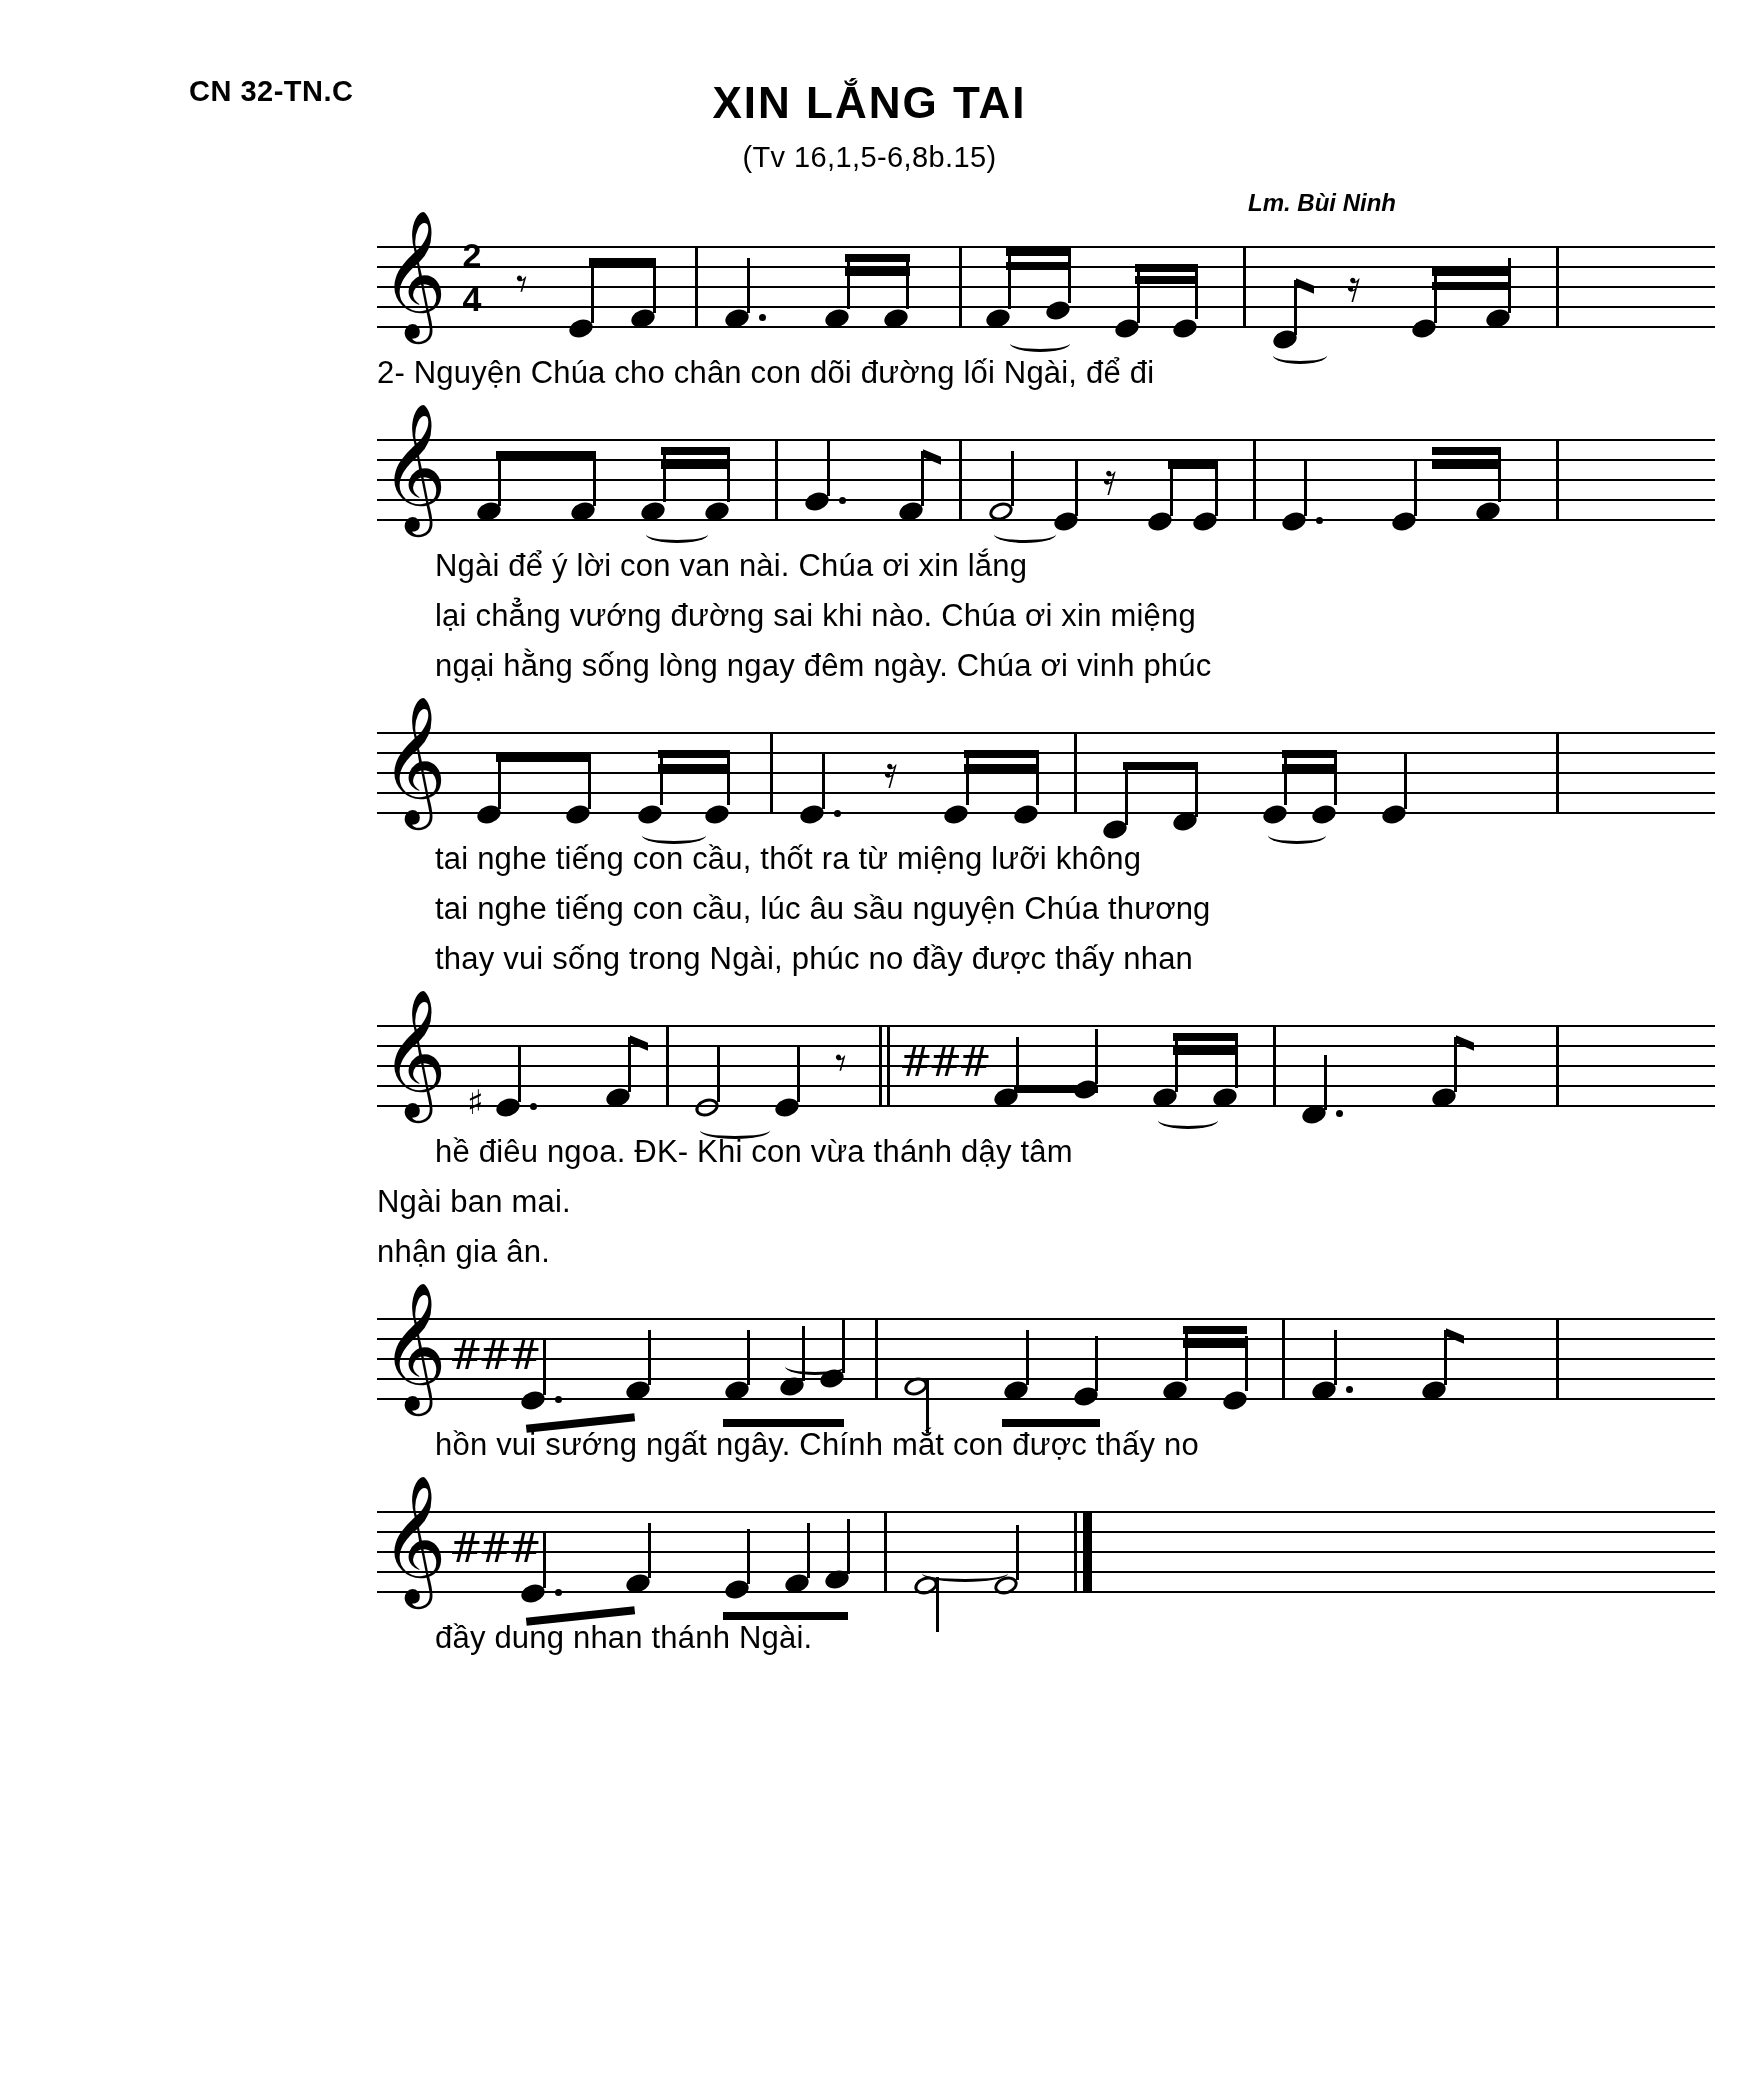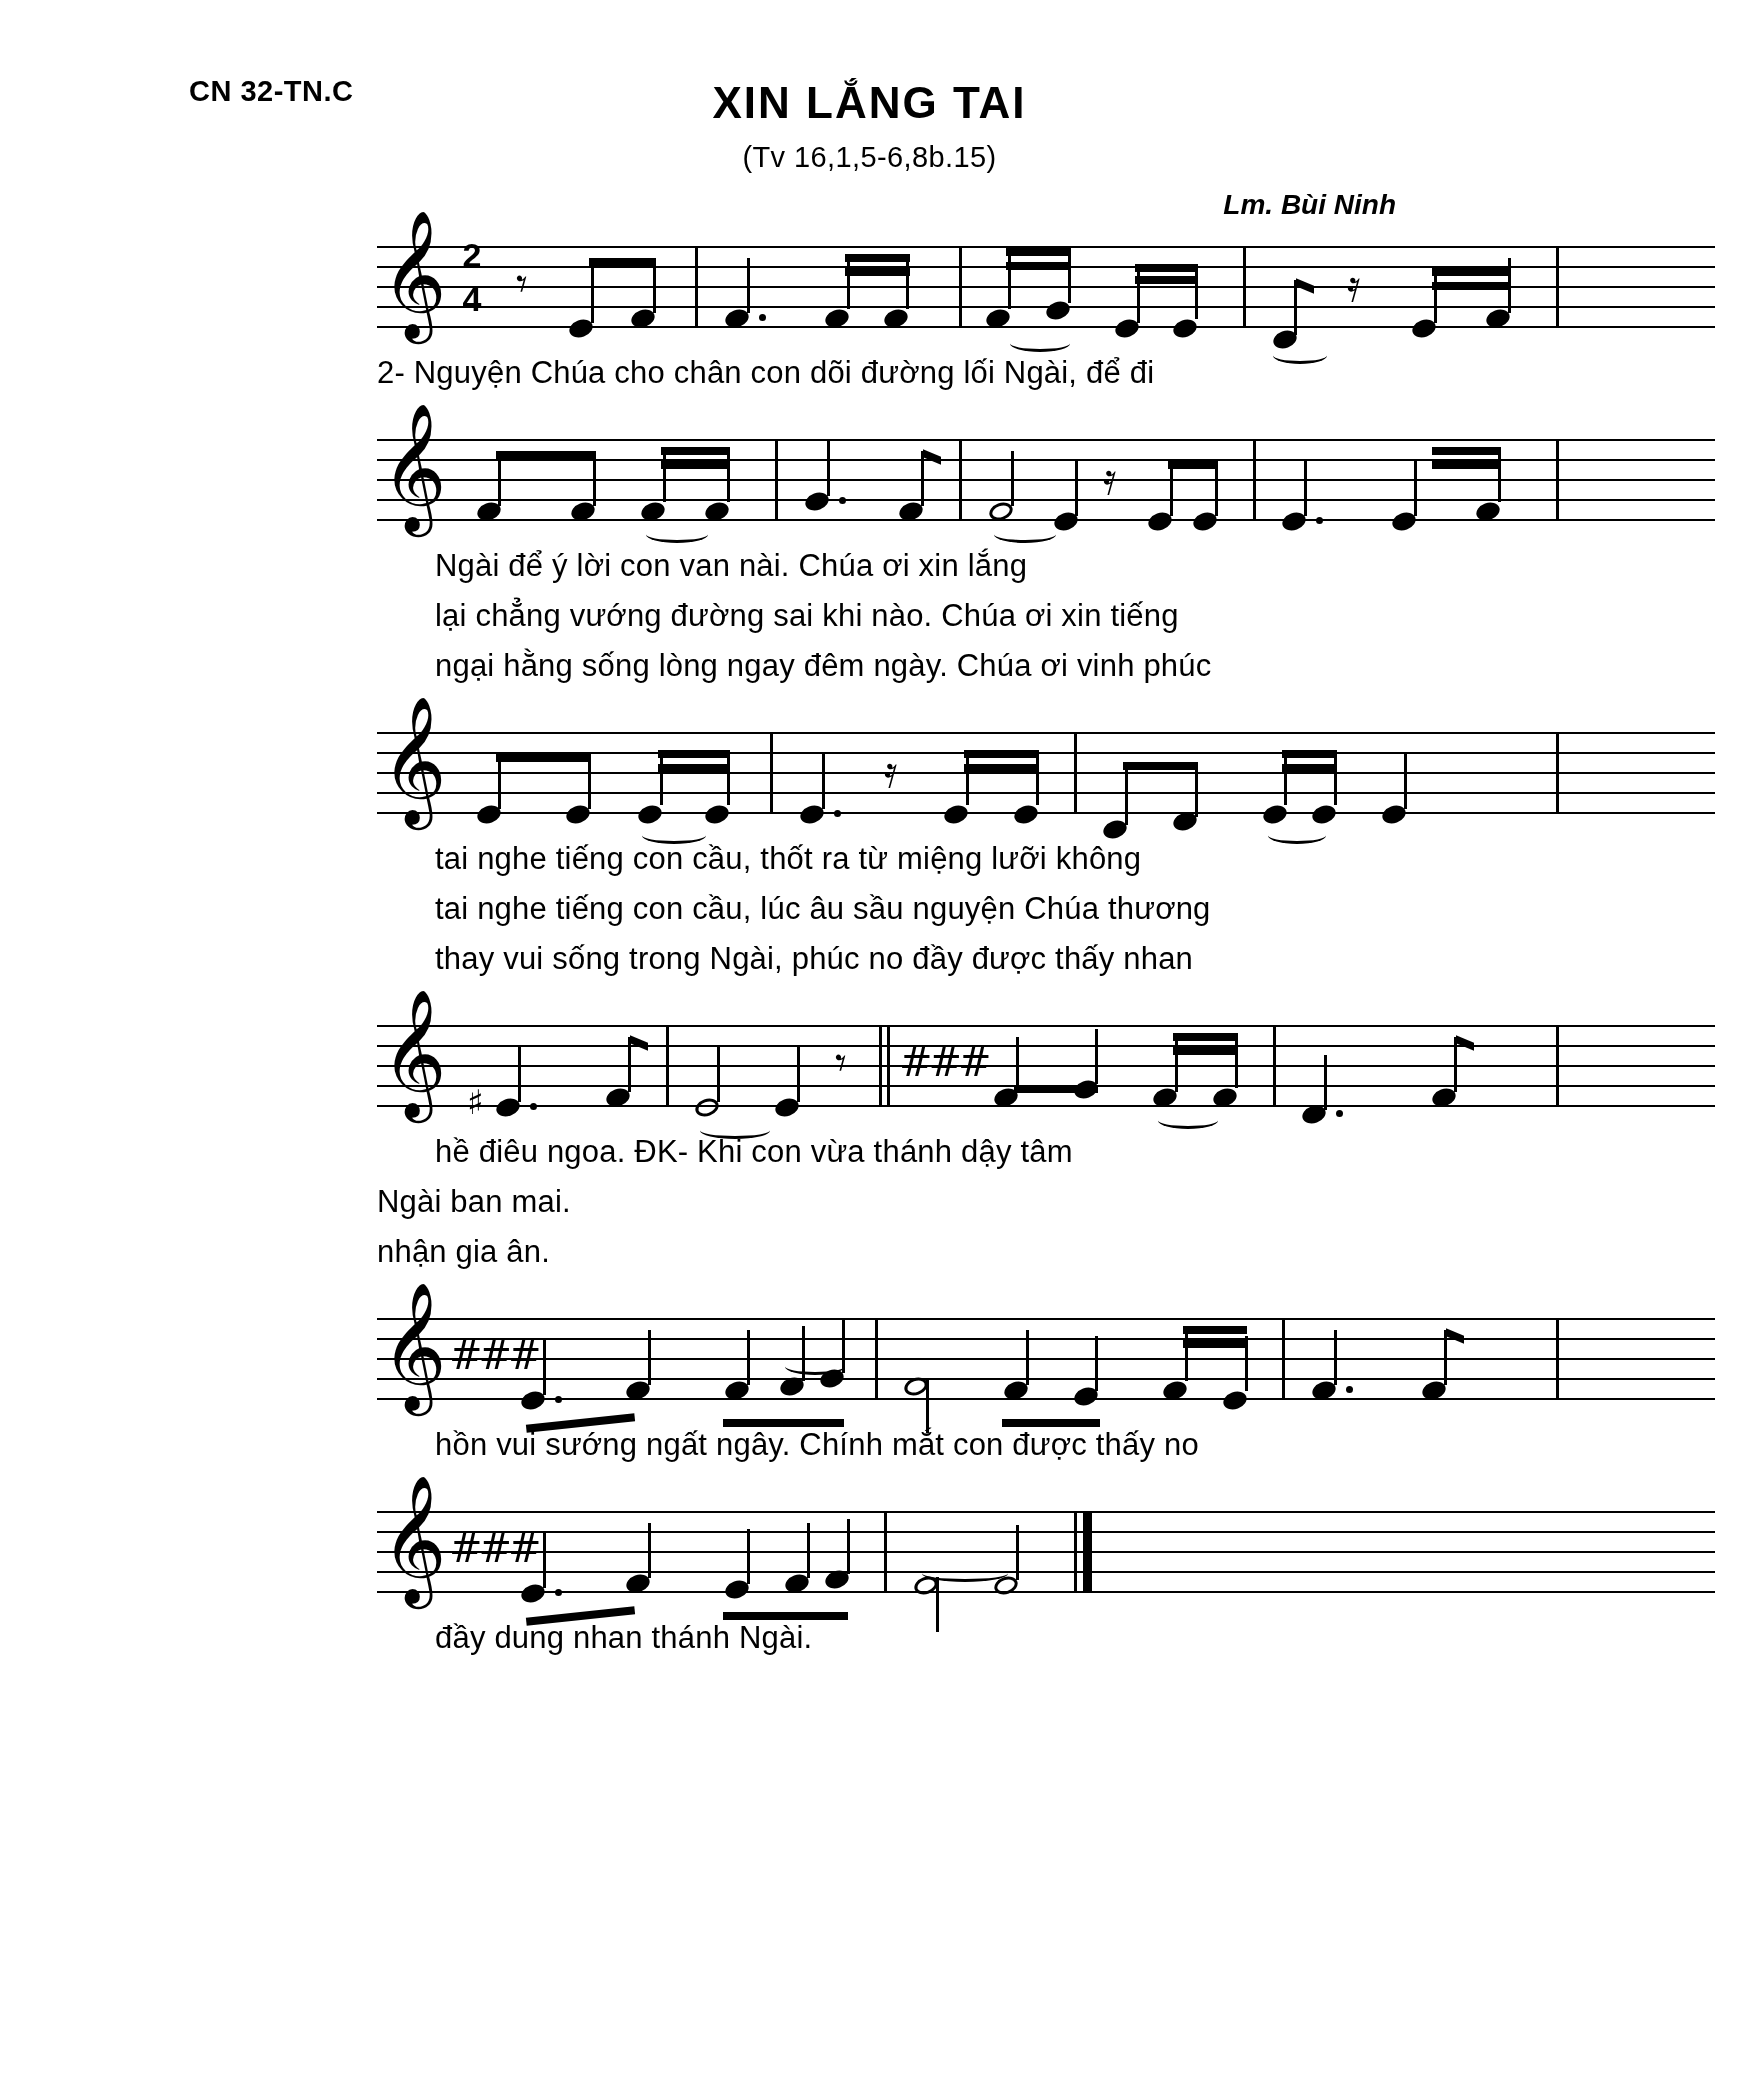--- a/index.html
+++ b/index.html
@@ -52,21 +52,21 @@
     right: 0;
     top: 141px;
     text-align: center;
     font-size: 29px;
     letter-spacing: 0.4px;
   }
   .composer {
     position: absolute;
     right: 343px;
     top: 189px;
-    font-size: 28px;
+    font-size: 24px;
     font-style: italic;
     font-weight: bold;
   }
 
   
   .system {
     position: relative;
     margin: 0 auto;
     width: 1393px;
   }
@@ -349,21 +349,21 @@
       <div class="stem" style="left:1037px; top:44px;"></div>
       <div class="nh" style="left:1099px; top:86px;"></div>
       <div class="stem" style="left:1121px; top:30px;"></div>
       <div class="beam" style="left:1055px; top:30px; width:69px;"></div>
       <div class="beam" style="left:1055px; top:44px; width:69px;"></div>
       <div class="barline" style="left:1179px;"></div>
     </div>
 
     <div class="lyrics">
       <span class="lyric-line indent">Ngài    để    ý    lời    con   van   nài.    Chúa   ơi   xin   lắng</span>
-      <span class="lyric-line indent">lại  chẳng  vướng  đường  sai   khi  nào.    Chúa   ơi   xin   tiếng</span>
+      <span class="lyric-line indent">lại  chẳng  vướng  đường  sai   khi  nào.    Chúa   ơi   xin   miệng</span>
       <span class="lyric-line indent">ngại  hằng  sống  lòng  ngay  đêm  ngày.    Chúa   ơi   vinh  phúc</span>
     </div>
   </div>
 
   <div class="block-gap"></div>
 
   <div class="system">
     <div class="staff-wrap">
       <div class="staff-lines">
         <div class="ln ln1"></div>

